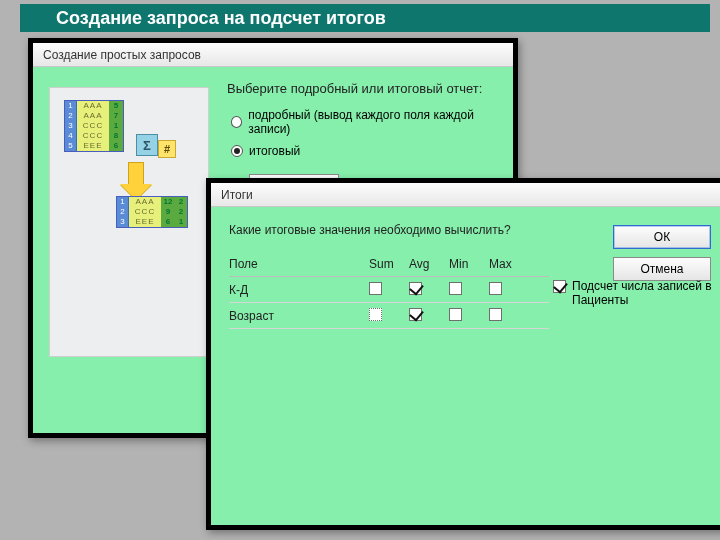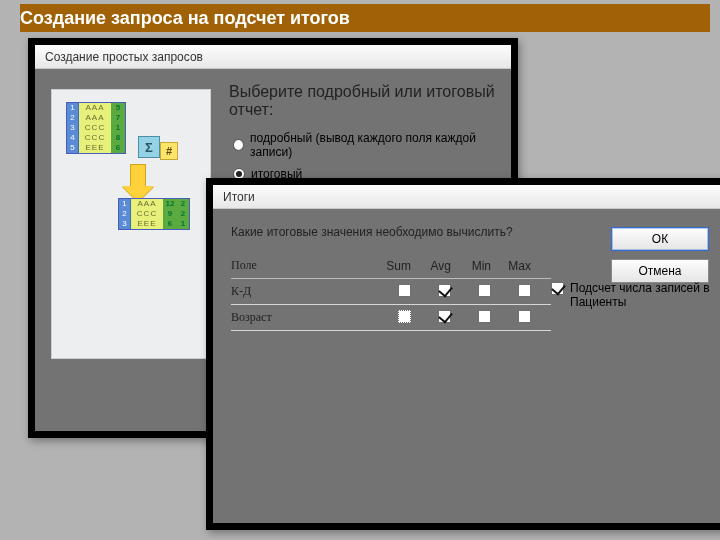--- a/index.html
+++ b/index.html
@@ -1,35 +1,35 @@
 <!DOCTYPE html>
 <html><head>
 <meta charset="utf-8">
 <style>
   * { box-sizing: border-box; font-family: "Tahoma", "Segoe UI", sans-serif; }
   body { margin: 0; width: 720px; height: 540px; background: #b3b3b3; overflow: hidden; position: relative; }
 
   .slide-title-bar {
     position: absolute; left: 20px; top: 4px; right: 10px; height: 28px;
-    background: #a16207; color: #fff; font-size: 18px; font-weight: bold;
-    display: flex; align-items: center; 
+    background: #0f766e; color: #fff; font-size: 18px; font-weight: bold;
+    display: flex; align-items: center; padding-left: 36px;
   }
   .slide-bullet {
     position: absolute; left: 20px; top: 4px; width: 28px; height: 28px;
     display: flex; align-items: center; justify-content: center;
   }
   .slide-bullet .sq { position: absolute; width: 8px; height: 8px; background: #2b4d8a; }
   .slide-bullet .sq.a { left: 4px; top: 6px; }
   .slide-bullet .sq.b { left: 14px; top: 6px; opacity: .25; }
   .slide-bullet .sq.c { left: 4px; top: 16px; opacity: .25; }
   .slide-bullet .sq.d { left: 14px; top: 16px; }
 
   
   .dlg {
-    position: absolute; background: #737373; border: 7px solid #000000;
+    position: absolute; background: #86efac; border: 5px solid #000000;
     box-shadow: 2px 3px 8px rgba(0,0,0,.35);
   }
   .dlg-title {
     height: 24px; border-bottom: 1px solid #c8c8c8;
     background: linear-gradient(#fdfdfd,#e7e7e7);
     font-size: 12px; color: #333; display: flex; align-items: center; padding: 0 10px;
   }
   .wizard { left: 28px; top: 38px; width: 490px; height: 400px; }
 
   .wizard-body { position: relative; padding: 12px 16px; height: calc(100% - 24px); }
@@ -56,42 +56,42 @@
   }
   .arrow {
     position: absolute; left: 56px; top: 62px; width: 34px; height: 40px;
   }
   .arrow .shaft { position: absolute; left: 8px; top: 0; width: 16px; height: 24px; background: #ffd23b; border: 1px solid #cda41c;}
   .arrow .head { position: absolute; left: 0; top: 22px; width: 0; height: 0; border-left: 16px solid transparent; border-right: 16px solid transparent; border-top: 16px solid #ffd23b; filter: drop-shadow(0 1px 0 #cda41c);}
   .tbl.src { left: 0; top: 0; }
   .tbl.dst { left: 52px; top: 96px; }
 
   .wiz-right { position: absolute; left: 194px; top: 14px; right: 14px; }
-  .prompt { font-size: 16px; color: #222; margin-bottom: 12px; }
+  .prompt { font-size: 13px; color: #222; margin-bottom: 12px; }
   .radio-row { display: flex; align-items: center; font-size: 12px; margin: 8px 0 8px 4px; gap: 6px; }
   .radio { width: 12px; height: 12px; border: 1px solid #555; border-radius: 50%; background: #fff; position: relative; }
   .radio.checked::after { content: ""; position: absolute; left: 2px; top: 2px; width: 6px; height: 6px; background: #222; border-radius: 50%; }
   .wiz-btn {
     display: inline-block; min-width: 90px; height: 24px; line-height: 22px;
     border: 1px solid #8a8a8a; background: linear-gradient(#fdfdfd,#e5e5e5);
     font-size: 12px; text-align: center; margin-top: 8px; margin-left: 22px;
   }
   .wiz-nav { position: absolute; left: 186px; bottom: 16px; display: flex; gap: 8px; }
   .wiz-nav .btn { width: 78px; height: 24px; border: 1px solid #8f8f8f; background: linear-gradient(#fdfdfd,#e5e5e5); font-size: 11px; text-align: center; line-height: 22px;}
 
   
   .totals { left: 178px; top: 178px; width: 528px; height: 352px; margin-left: 28px; }
   .totals-body { position: relative; padding: 16px 6px 14px 18px; }
   .q { font-size: 12px; color: #222; }
 
   .grid { margin-top: 14px; width: 320px; }
   .grid .hdr, .grid .drow { display: flex; align-items: center; font-size: 12px; height: 26px; border-bottom: 1px solid #d7d7d7;}
   .grid .hdr { border-bottom: 1px solid #bcbcbc; }
-  .grid .c-field { width: 140px; color: #222; font-family: Liberation Serif, serif; }
-  .grid .c-op { width: 40px; text-align: right; color: #222; }
+  .grid .c-field { width: 140px; color: #222; }
+  .grid .c-op { width: 40px; text-align: left; color: #222; }
   .cb { width: 13px; height: 13px; border: 1px solid #6f6f6f; background: #fff; display: inline-block; position: relative; }
   .cb.dotted { border-style: dotted; }
   .cb.checked::after { content: ""; position: absolute; left: 2px; top: -1px; width: 7px; height: 10px; border-right: 2px solid #111; border-bottom: 2px solid #111; transform: rotate(40deg); }
 
   .right-col { position: absolute; right: 18px; top: 18px; width: 98px; display: flex; flex-direction: column; gap: 8px;}
   .dlg-btn { height: 24px; border: 1px solid #8a8a8a; background: linear-gradient(#fdfdfd,#e5e5e5); font-size: 12px; display: flex; align-items: center; justify-content: center; text-align: right;}
   .dlg-btn.primary { border: 1px solid #2f6bd0; box-shadow: 0 0 0 1px rgba(70,130,230,.4) inset; }
 
   .count-opt { position: absolute; right: 16px; bottom: 36px; width: 160px; font-size: 12px; display: flex; gap: 6px; }
   .count-opt .cb { flex: 0 0 13px; margin-top: 1px; }

